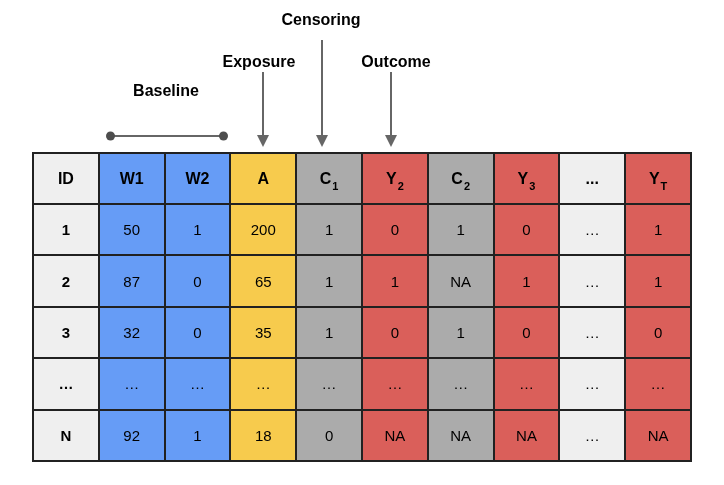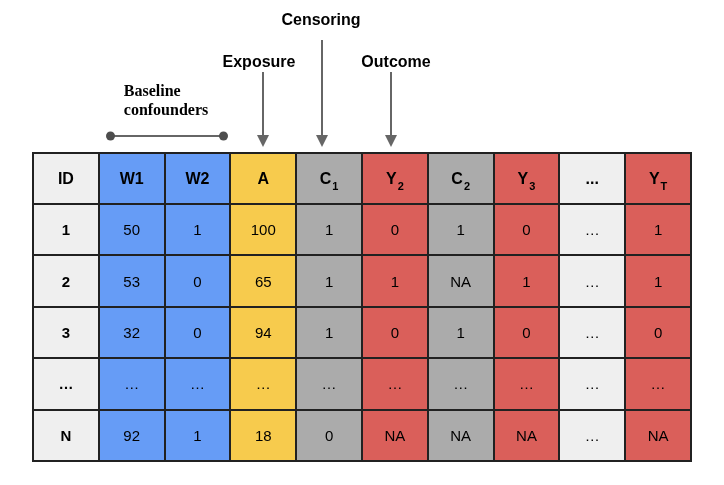--- a/index.html
+++ b/index.html
@@ -18,21 +18,21 @@
   
   .label {
     position: absolute;
     transform: translateX(-50%);
     font-weight: bold;
     font-size: 16px;
     color: #000000;
     white-space: nowrap;
     line-height: 19px;
   }
-  .label.multiline { text-align: left; font-family: Liberation Serif, serif; }
+  .label.multiline { text-align: center; }
   
   .arrow {
     position: absolute;
     width: 13px;
     display: flex;
     flex-direction: column;
     align-items: center;
   }
   .arrow .shaft {
     width: 2px;
@@ -106,21 +106,20 @@
 <div class="canvas">
 
   <div class="label" style="left:321px; top:10px;">Censoring</div>
 
   <div class="label" style="left:259px; top:52px;">Exposure</div>
 
   <div class="label" style="left:396px; top:52px;">Outcome</div>
 
   <div class="label multiline" style="left:166px; top:81px;">
     <div>Baseline</div>
-    <div>confounders</div>
   </div>
 
   <div class="range-line" style="left:107px; top:135px; width:120px;">
     <span class="dot" style="left:-1px;"></span>
     <span class="dot" style="right:-1px;"></span>
   </div>
 
   <div class="arrow" style="left:256px; top:72px; height:75px;">
     <div class="shaft"></div>
     <div class="head"></div>
@@ -149,45 +148,45 @@
           <th class="bg-red"><span>Y</span><span class="subscript">3</span></th>
           <th class="bg-light_gray"><span>...</span></th>
           <th class="bg-red"><span>Y</span><span class="subscript">T</span></th>
         </tr>
     </thead>
     <tbody>
         <tr>
           <td class="bg-light_gray id-cell">1</td>
           <td class="bg-blue">50</td>
           <td class="bg-blue">1</td>
-          <td class="bg-yellow">100</td>
+          <td class="bg-yellow">200</td>
           <td class="bg-gray">1</td>
           <td class="bg-red">0</td>
           <td class="bg-gray">1</td>
           <td class="bg-red">0</td>
           <td class="bg-light_gray">…</td>
           <td class="bg-red">1</td>
         </tr>
         <tr>
           <td class="bg-light_gray id-cell">2</td>
-          <td class="bg-blue">53</td>
+          <td class="bg-blue">87</td>
           <td class="bg-blue">0</td>
           <td class="bg-yellow">65</td>
           <td class="bg-gray">1</td>
           <td class="bg-red">1</td>
           <td class="bg-gray">NA</td>
           <td class="bg-red">1</td>
           <td class="bg-light_gray">…</td>
           <td class="bg-red">1</td>
         </tr>
         <tr>
           <td class="bg-light_gray id-cell">3</td>
           <td class="bg-blue">32</td>
           <td class="bg-blue">0</td>
-          <td class="bg-yellow">94</td>
+          <td class="bg-yellow">35</td>
           <td class="bg-gray">1</td>
           <td class="bg-red">0</td>
           <td class="bg-gray">1</td>
           <td class="bg-red">0</td>
           <td class="bg-light_gray">…</td>
           <td class="bg-red">0</td>
         </tr>
         <tr>
           <td class="bg-light_gray id-cell">…</td>
           <td class="bg-blue">…</td>

